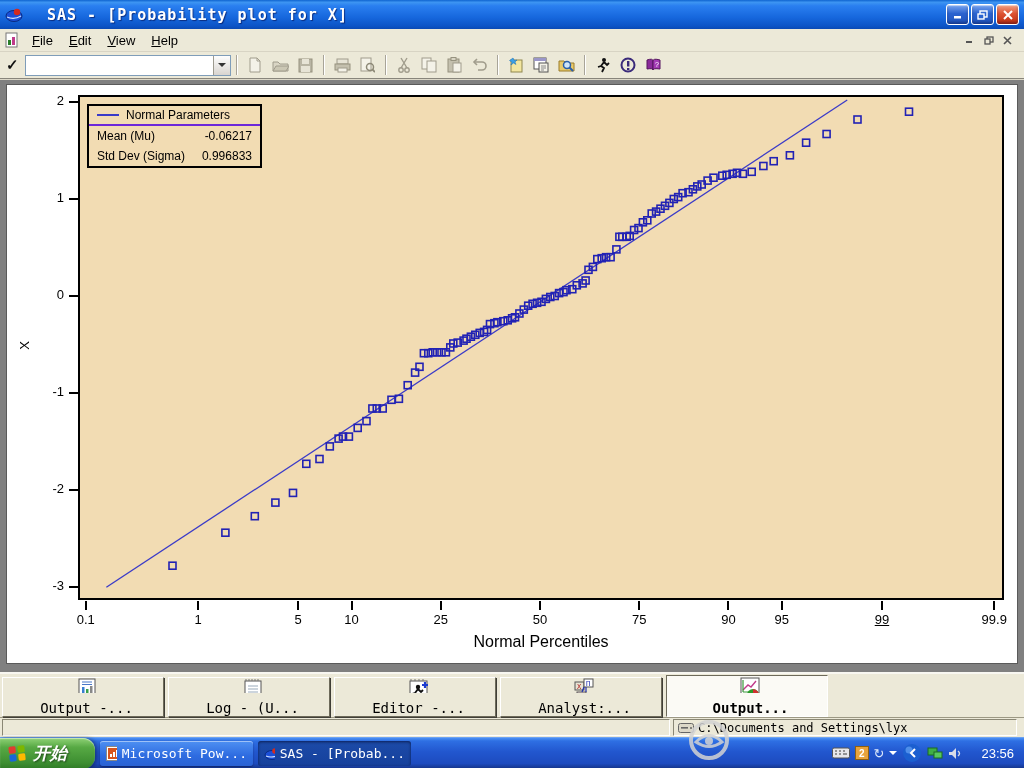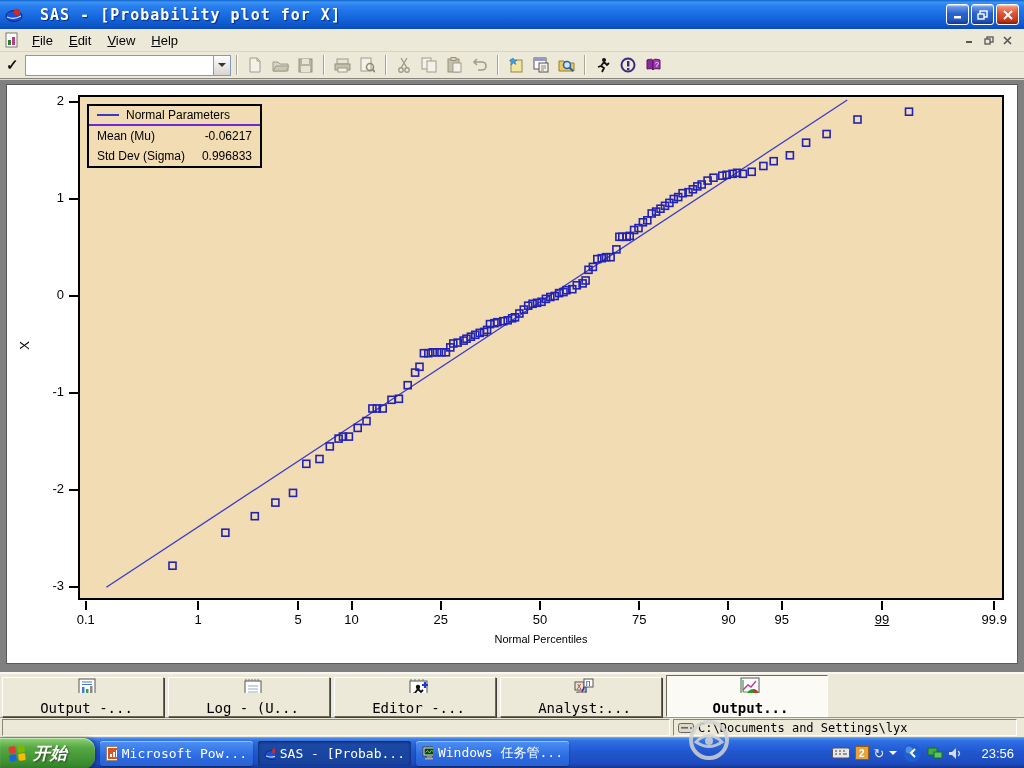--- a/index.html
+++ b/index.html
@@ -5,21 +5,21 @@
   * { margin:0; padding:0; box-sizing:border-box; }
   html,body { width:1024px; height:768px; overflow:hidden; background:#808080;
     font-family:"Liberation Sans",sans-serif; }
   #app { position:relative; width:1024px; height:768px; overflow:hidden; background:#808080; }
 
   
   .titlebar { position:absolute; left:0; top:0; width:1024px; height:29px;
     background:linear-gradient(180deg,#0f64d0 0%,#3d95f2 8%,#2a7ff0 20%,#1667dd 60%,#0c54c6 90%,#0a4ab4 100%);
     display:flex; align-items:center; padding:0 5px; }
   .title-text { color:#fff; font-family:"DejaVu Sans Mono",monospace; font-weight:bold;
-    font-size:15px; letter-spacing:1px; margin-left:17px; text-shadow:1px 1px 1px rgba(0,0,60,.55);
+    font-size:15px; letter-spacing:1px; margin-left:24px; text-shadow:1px 1px 1px rgba(0,0,60,.55);
     flex:1; white-space:nowrap; }
   .caption-btn { width:23px; height:21px; border-radius:3px; margin-left:2px; border:1px solid #fff;
     display:flex; align-items:center; justify-content:center;
     background:linear-gradient(180deg,#7ba6f0,#2a63cf 45%,#1f55be);
     box-shadow:inset 0 -2px 3px rgba(0,0,40,.35), inset 0 1px 1px rgba(255,255,255,.6); }
   .caption-btn.close { background:linear-gradient(180deg,#f3a183,#dd5434 45%,#c02e0e); }
 
   
   .menubar { position:absolute; left:0; top:29px; width:1024px; height:23px; background:#ece9d8;
     display:flex; align-items:center; padding:0 4px; border-bottom:1px solid #d8d4c4; }
@@ -43,21 +43,21 @@
 
   
   .page { position:absolute; left:6px; top:84px; width:1012px; height:580px; background:#fff;
     border:1px solid #5a5a5a; }
 
   
   #plot-frame { position:absolute; left:78px; top:95px; width:926px; height:505px;
     border:2px solid #000; }
   #plot-svg { position:absolute; left:78px; top:95px; width:926px; height:505px; overflow:visible; }
   .ylab { position:absolute; left:20px; top:338px; font-size:13px; color:#000; transform:rotate(-90deg); }
-  .xlab { position:absolute; left:78px; top:633px; width:926px; text-align:center; font-size:11px; color:#000; }
+  .xlab { position:absolute; left:78px; top:633px; width:926px; text-align:center; font-size:16px; color:#000; }
   .ytick-mark { position:absolute; width:9px; height:2px; background:#000; left:69px; }
   .ytick-label { position:absolute; left:32px; width:32px; text-align:right; font-size:13px; color:#000; }
   .xtick-mark { position:absolute; width:2px; height:9px; background:#000; top:601px; }
   .xtick-label { position:absolute; top:612px; width:44px; text-align:center; font-size:13px; color:#000; }
   .legend { position:absolute; left:87px; top:104px; width:175px; border:2px solid #000; font-size:12px; color:#000; }
   .lg-head { height:20px; border-bottom:2px solid #6d28d9; display:flex; align-items:center; padding-left:8px; }
   .lg-line { display:inline-block; width:22px; height:2px; margin-right:7px; }
   .lg-row { display:flex; justify-content:space-between; padding:1px 8px; line-height:18px; }
 
   
@@ -532,30 +532,20 @@
       <span>Microsoft Pow...</span>
     </div>
     <div class="task active">
       <svg width="16" height="15">
         <ellipse cx="8" cy="9" rx="7" ry="4.5" fill="#1b4fd8" stroke="#0a2a80"></ellipse>
         <circle cx="11" cy="5" r="2.8" fill="#d42a1e"></circle>
         <path d="M2 10 Q8 12.5 14 9" stroke="#cfe0ff" stroke-width="1.1" fill="none"></path>
       </svg>
       <span>SAS - [Probab...</span>
     </div>
-    <div class="task">
-      <svg width="15" height="14">
-        <rect x="1" y="1" width="13" height="9" fill="#e8e4d4" stroke="#444"></rect>
-        <rect x="2.5" y="2.5" width="10" height="6" fill="#10401a"></rect>
-        <path d="M3.5 6.5 L5.5 4.5 L7.5 7 L9.5 4 L11.5 6" stroke="#45e050" stroke-width="1" fill="none"></path>
-        <rect x="5" y="10" width="5" height="2" fill="#888"></rect>
-          <rect x="3" y="12" width="9" height="1.5" fill="#aaa"></rect>
-      </svg>
-      <span>Windows 任务管...</span>
-    </div>
     <div class="tray">
       <svg width="18" height="12">
         <rect x="0.5" y="1" width="17" height="10" rx="1.5" fill="#e8e8ea" stroke="#555"></rect>
         <path d="M3 4 h2 M7 4 h2 M11 4 h2 M3 7 h2 M7 7 h2 M11 7 h4" stroke="#777" stroke-width="1.4"></path>
       </svg>
       <svg width="14" height="14">
         <rect x="0.5" y="0.5" width="13" height="13" fill="#e8a33d" stroke="#8f6010"></rect>
         <text x="4" y="11" font-size="10" font-weight="bold" fill="#fff">2</text>
       </svg>
       <span class="sync-glyph">↻</span>

